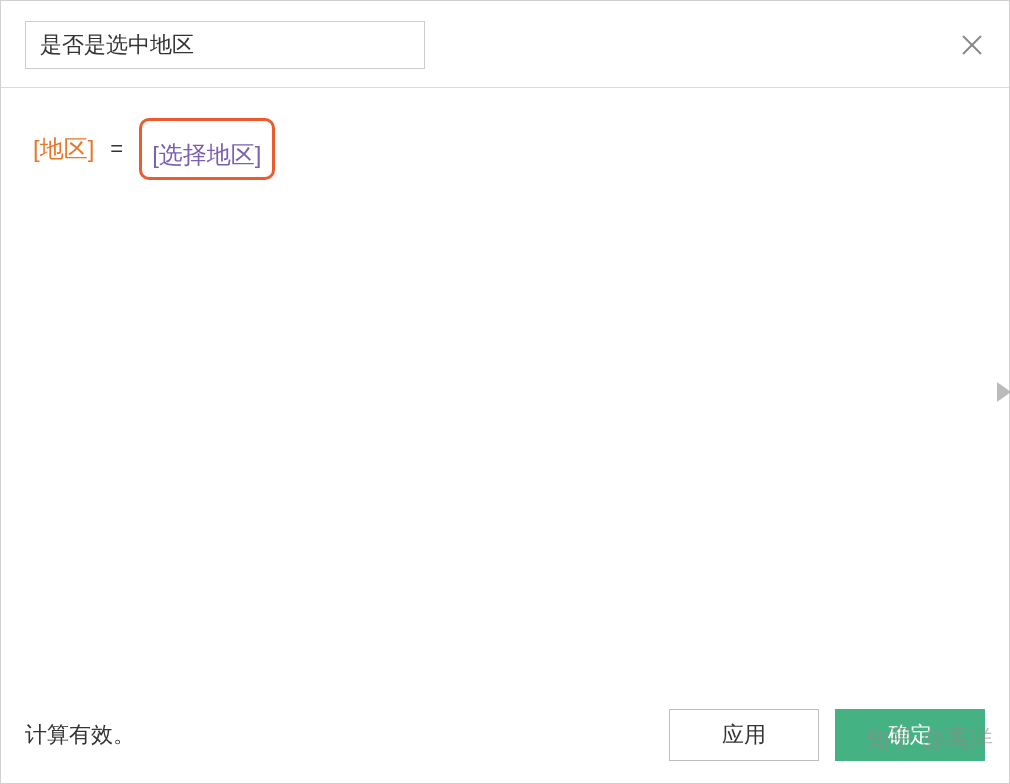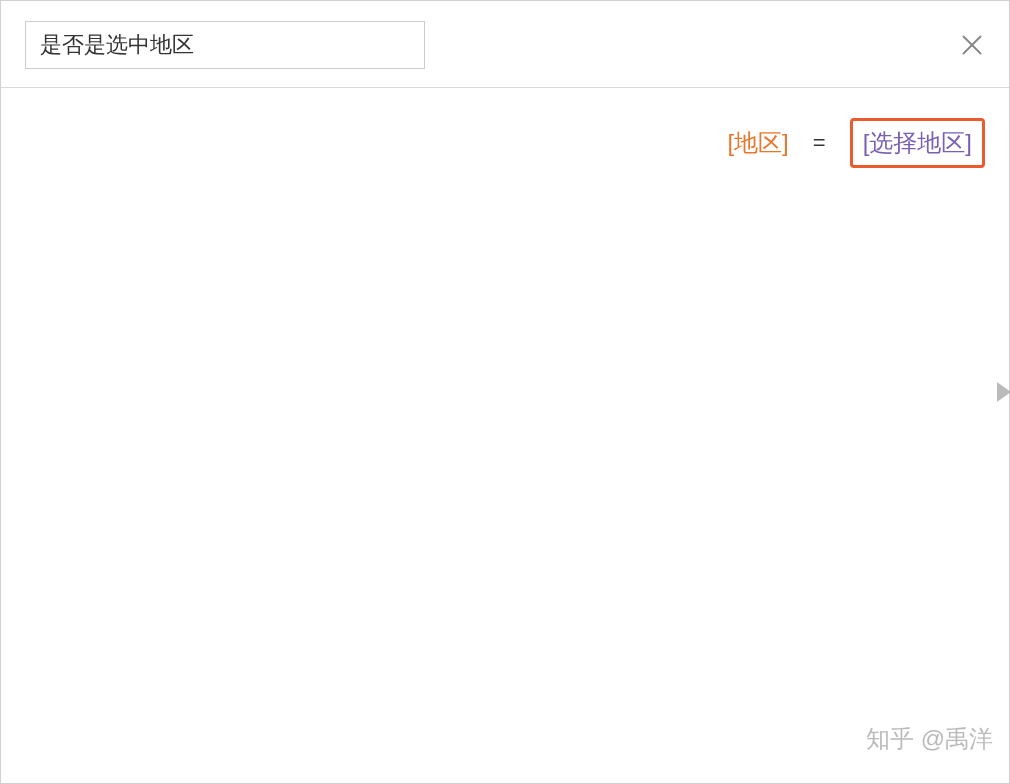--- a/index.html
+++ b/index.html
@@ -51,37 +51,36 @@
       justify-content: center;
     }
     .formula-area {
       flex: 1;
       padding: 30px 24px 20px 32px;
       position: relative;
     }
     .formula-line {
       display: flex;
       align-items: center;
-      gap: 20px;
+      gap: 12px;
       font-size: 24px;
-      justify-content: flex-end;
     }
     .token-orange {
       color: #e8762c;
       font-weight: 400;
     }
     .equals-sign {
       color: #333333;
       font-size: 22px;
       padding: 0 4px;
     }
     .token-purple-wrap {
       border: 3px solid #eb5b2e;
-      border-radius: 4px;
-      padding: 6px 10px 6px 10px;
+      border-radius: 10px;
+      padding: 18px 10px 6px 10px;
       display: inline-flex;
       align-items: center;
     }
     .token-purple {
       color: #7b5fb3;
       font-weight: 400;
     }
     .side-arrow {
       position: absolute;
       right: -2px;
@@ -153,16 +152,22 @@
       <span class="token-orange">[地区]</span>
       <span class="equals-sign">=</span>
       <span class="token-purple-wrap">
         <span class="token-purple">[选择地区]</span>
       </span>
     </div>
   </div>
 
   <div class="side-arrow"></div>
 
+  <div class="footer-row">
+    <span class="status-text">计算有效。</span>
+    <div class="spacer"></div>
+    <button class="btn btn-apply">应用</button>
+    <button class="btn btn-confirm">确定</button>
+  </div>
 
   <div class="watermark">知乎 @禹洋</div>
 
 </div>
 
 </body></html>

